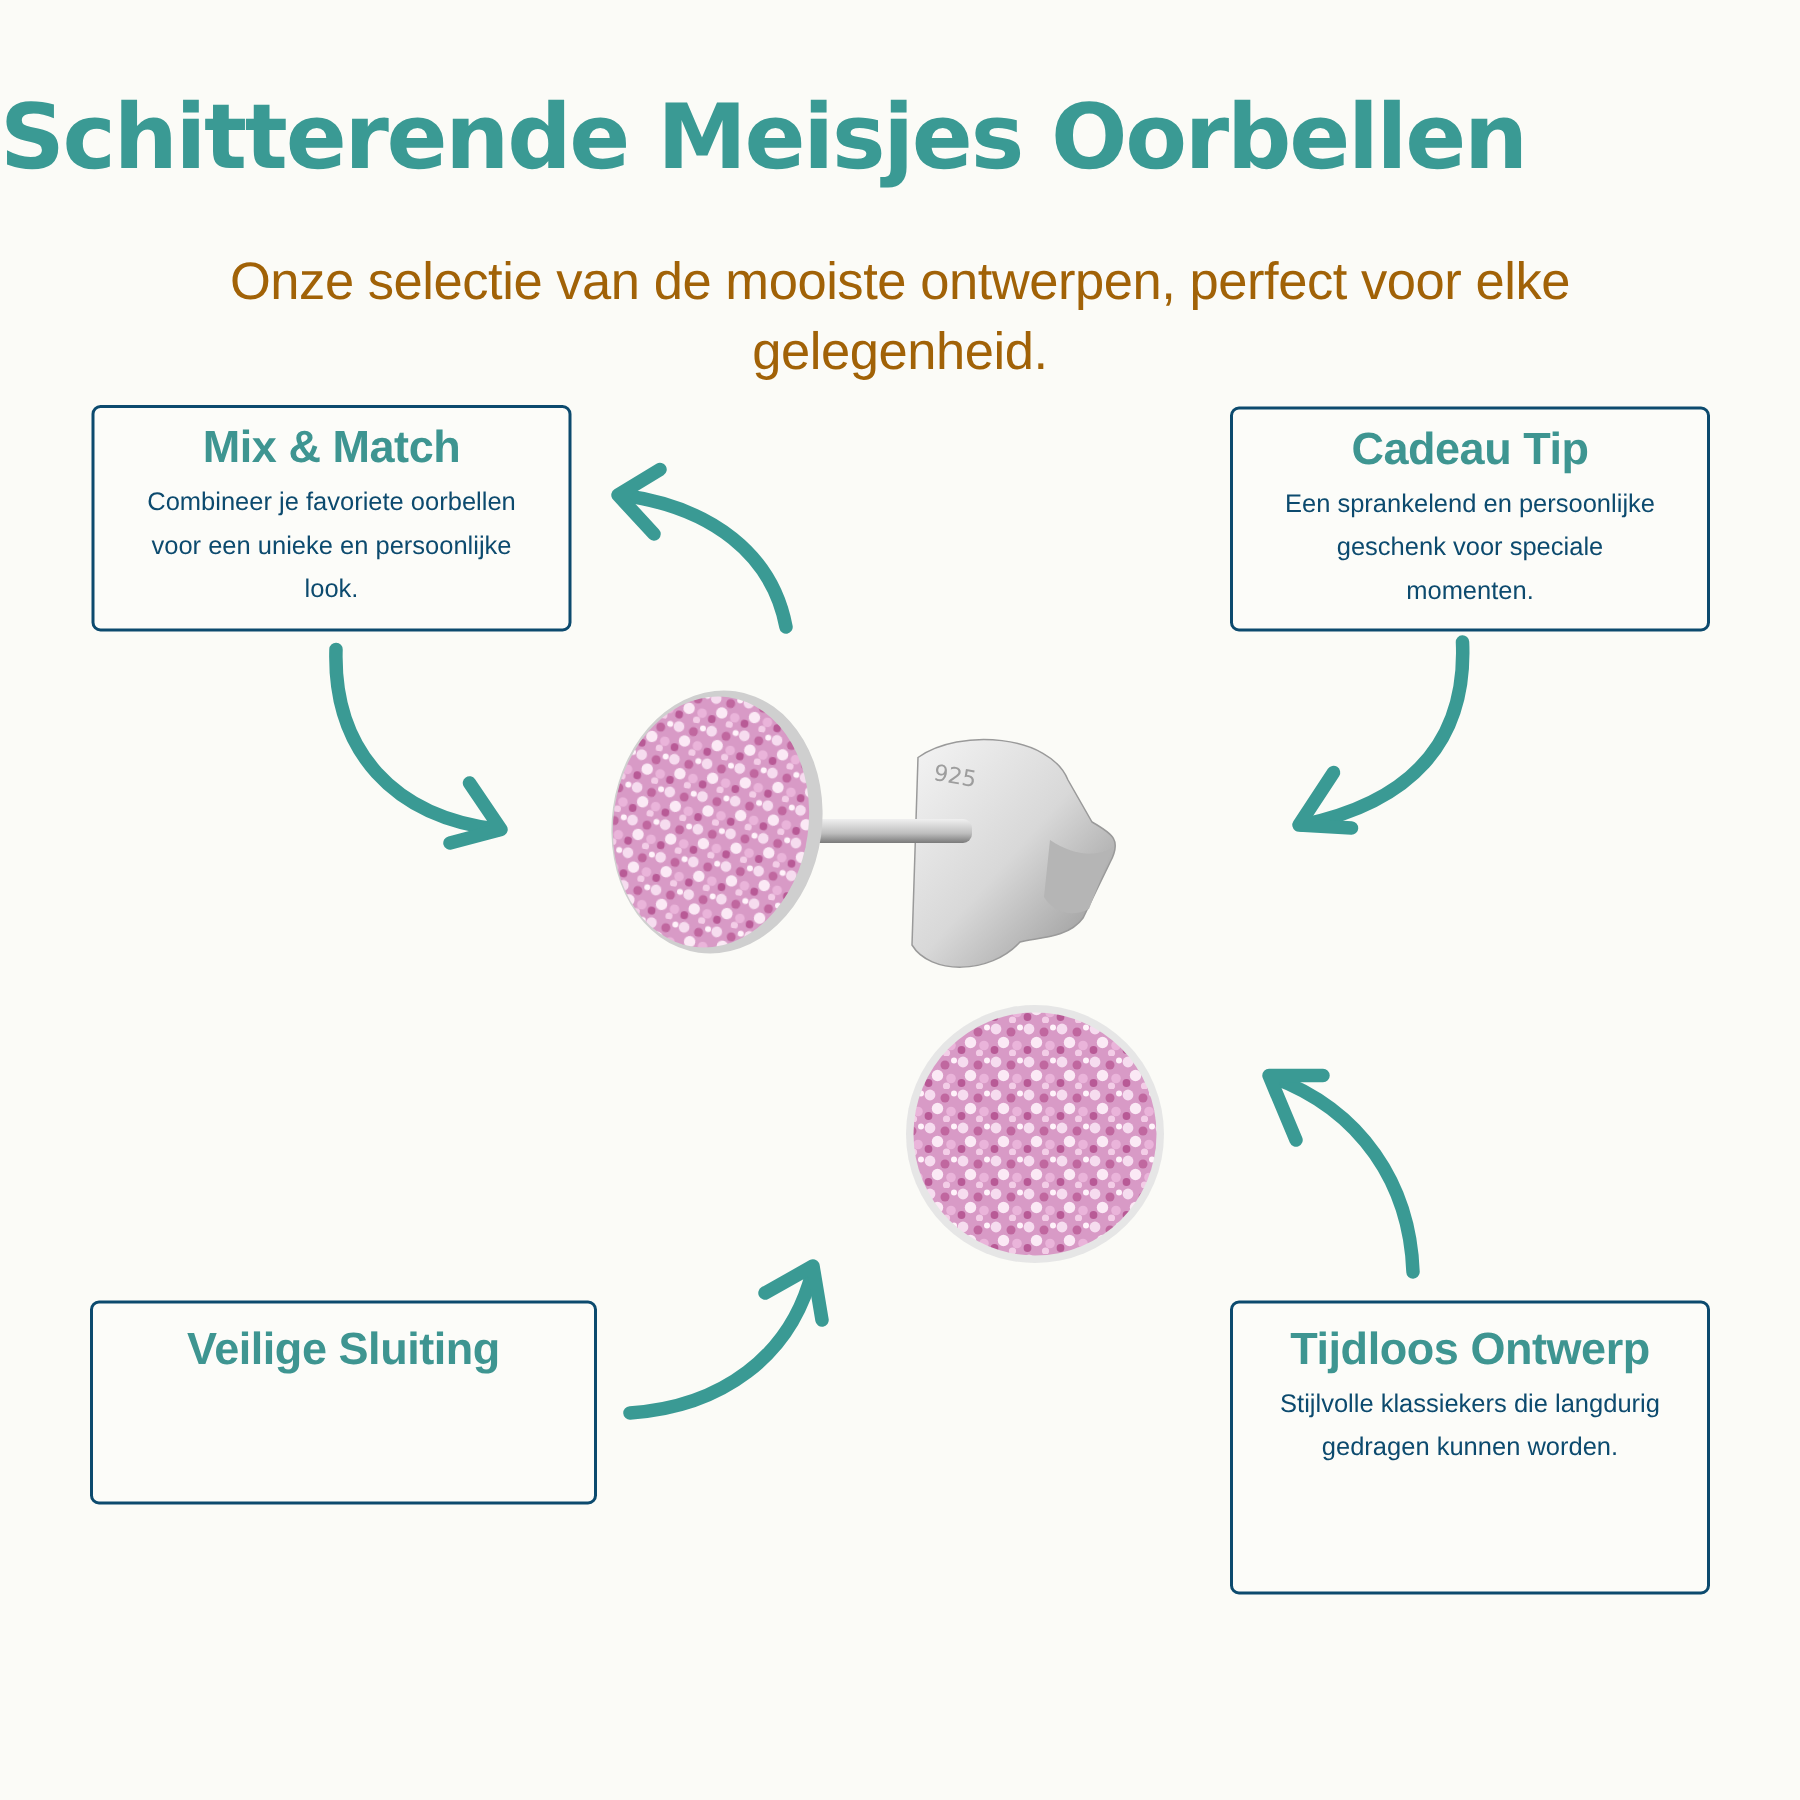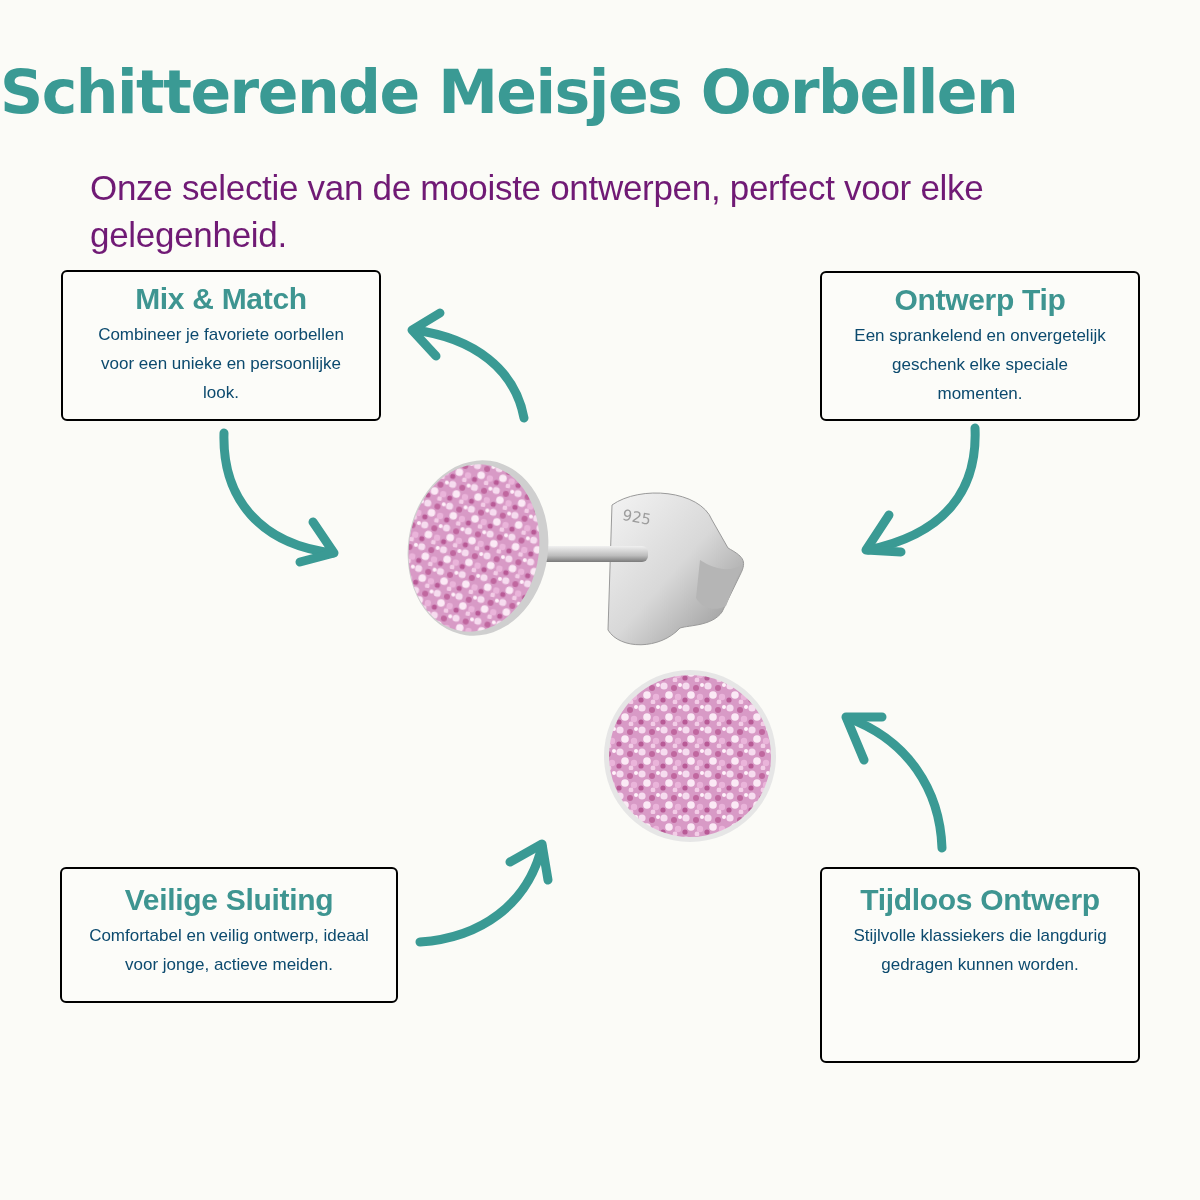--- a/index.html
+++ b/index.html
@@ -8,28 +8,28 @@
     background: #fbfbf7;
     font-family: "Liberation Sans", "DejaVu Sans", sans-serif;
   }
   .title {
     position: absolute; left: 0; right: 0; top: 62px; 
     font-family: "DejaVu Sans", "Liberation Sans", sans-serif;
     font-weight: bold; font-size: 60px; letter-spacing: -1.5px;
     color: #3a9a94; margin: 0; line-height: 1;
   }
   .subtitle {
-    position: absolute; left: 90px; right: 90px; top: 164px; text-align: left;
+    position: absolute; left: 90px; right: 90px; top: 164px; text-align: center;
     font-family: "Liberation Sans", sans-serif;
-    font-size: 35px; line-height: 47px; color: #701a75; margin: 0;
+    font-size: 35px; line-height: 47px; color: #a16207; margin: 0;
     letter-spacing: -0.3px;
   }
   .card {
     position: absolute; box-sizing: border-box;
-    background: #fcfcf9; border: 2px solid #000000; border-radius: 6px;
+    background: #fcfcf9; border: 2px solid #0c4a6e; border-radius: 6px;
     text-align: center; padding: 8px 6px;
   }
   .card h2 {
     margin: 0; font-size: 30px; font-weight: bold; color: #3e9591;
     line-height: 38px; letter-spacing: -0.3px;
   }
   .card p {
     margin: 2px 0 0; font-size: 17px; line-height: 29px; color: #0c4a6e;
   }
   #card-tl { left: 61px;  top: 270px; width: 320px; height: 151px; }
@@ -43,27 +43,26 @@
 
 <h1 class="title">Schitterende Meisjes Oorbellen</h1>
 <p class="subtitle">Onze selectie van de mooiste ontwerpen, perfect voor elke gelegenheid.</p>
 
 <div class="card" id="card-tl">
   <h2>Mix &amp; Match</h2>
   <p style="padding:0 14px">Combineer je favoriete oorbellen voor een unieke en persoonlijke look.</p>
 </div>
 
 <div class="card" id="card-tr">
-  <h2>Ontwerp Tip</h2>
-  <p style="padding:0 20px">Een sprankelend en onvergetelijk geschenk elke speciale momenten.</p>
+  <h2>Cadeau Tip</h2>
+  <p style="padding:0 20px">Een sprankelend en persoonlijke geschenk voor speciale momenten.</p>
 </div>
 
 <div class="card" id="card-bl">
   <h2 style="margin-top:4px">Veilige Sluiting</h2>
-  <p style="padding:0 14px">Comfortabel en veilig ontwerp, ideaal voor jonge, actieve meiden.</p>
 </div>
 
 <div class="card" id="card-br">
   <h2 style="margin-top:4px">Tijdloos Ontwerp</h2>
   <p style="padding:0 4px">Stijlvolle klassiekers die langdurig gedragen kunnen worden.</p>
 </div>
 
 <svg class="arrows" width="1200" height="1200">
   <g fill="none" stroke="#3a9a94" stroke-width="9" stroke-linecap="round" stroke-linejoin="round">
     <g>

